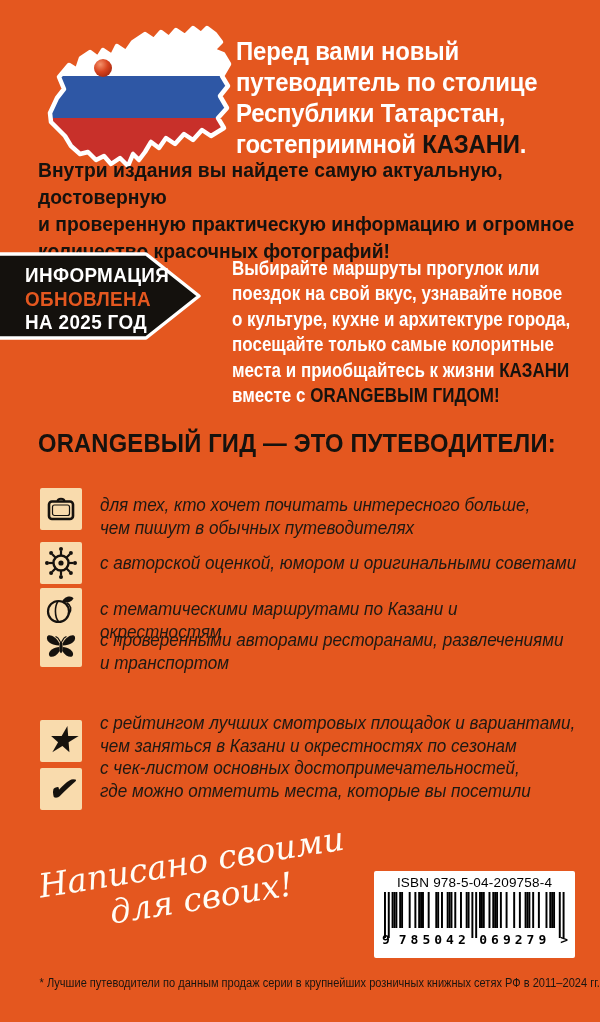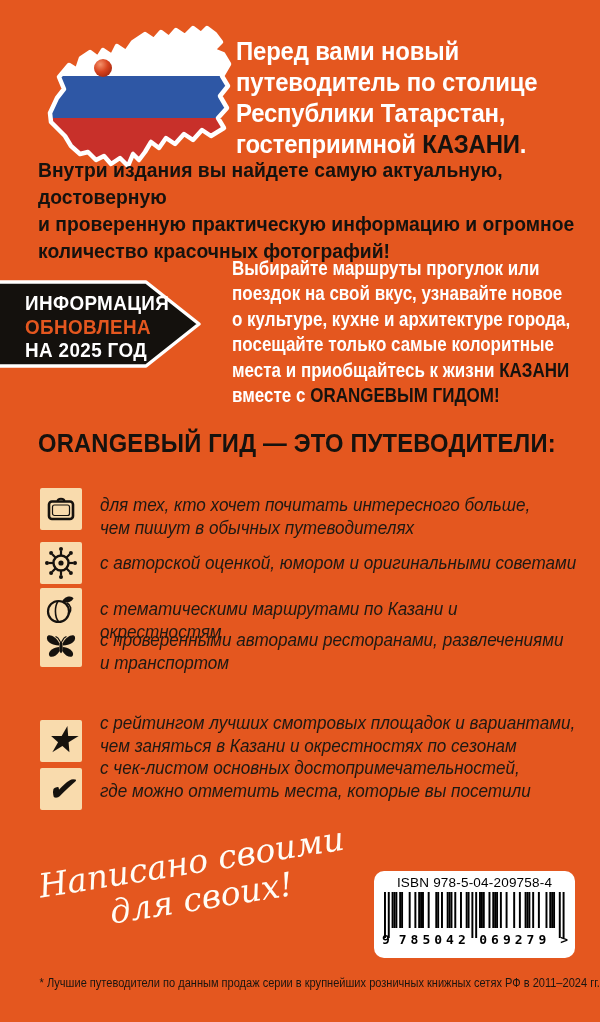--- a/index.html
+++ b/index.html
@@ -24,21 +24,21 @@
   }
 
   
   .inside{
     position:absolute; left:38px; top:156px; width:620px;
     color:#16120E; font-weight:bold; font-size:21px; line-height:27px;
     white-space:pre-line; transform:scaleX(.92);
   }
 
   
-  .badge{position:absolute; left:0; top:278px; width:205px; height:92px;}
+  .badge{position:absolute; left:0; top:250px; width:205px; height:92px;}
   .badge svg{position:absolute; left:0; top:0;}
   .badge-text{
     position:absolute; left:25px; top:13px;
     color:#FFFFFF; font-weight:800; font-size:20.5px; line-height:23.5px;
     letter-spacing:0.4px; transform:scaleX(.92);
   }
   .badge-text .accent{color:#E4571F;}
 
   
   .pitch{
@@ -80,21 +80,21 @@
     position:absolute; left:36px; top:868px; width:360px;
     color:#FFFDF6; font-family:"DejaVu Serif", serif; font-style:italic;
     font-size:33px; line-height:37px;
     transform:rotate(-9deg); transform-origin:0 0;
   }
   .sig2{margin-left:66px;}
 
   
   .barcode-box{
     position:absolute; left:374px; top:871px; width:201px; height:87px;
-    background:#FFFFFF; border-radius:10px; box-sizing:border-box;
+    background:#FFFFFF; border-radius:2px; box-sizing:border-box;
   }
   .isbn{
     position:absolute; left:0; top:4px; width:100%; text-align:center;
     color:#000; font-size:13.5px; letter-spacing:0.2px;
   }
   .bars{position:absolute; left:10px; top:21px;}
   .bdigits{
     position:absolute; left:8px; top:61px; width:186px;
     display:flex; color:#000;
     font-family:"DejaVu Sans Mono", monospace; font-size:13px; font-weight:bold;

